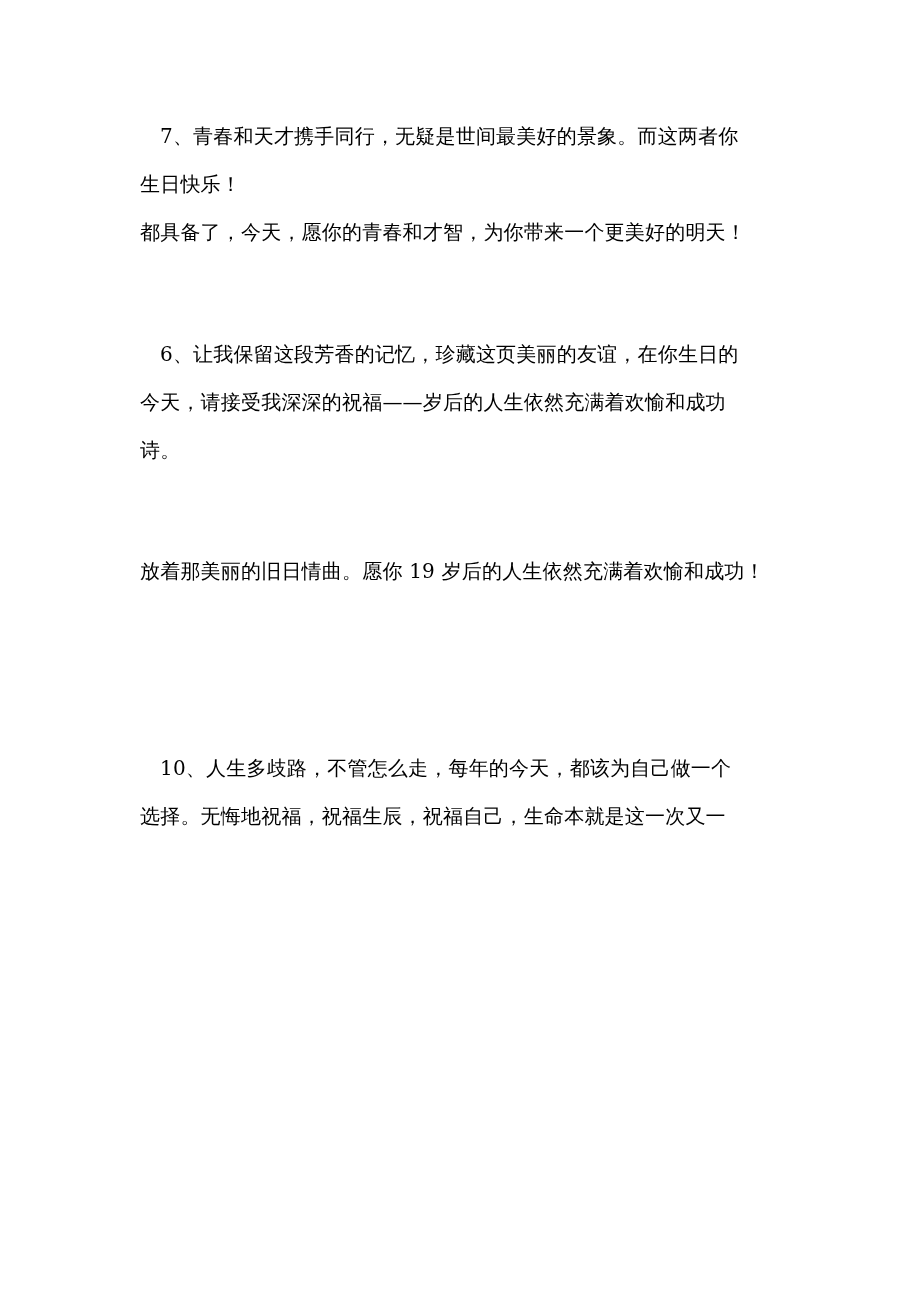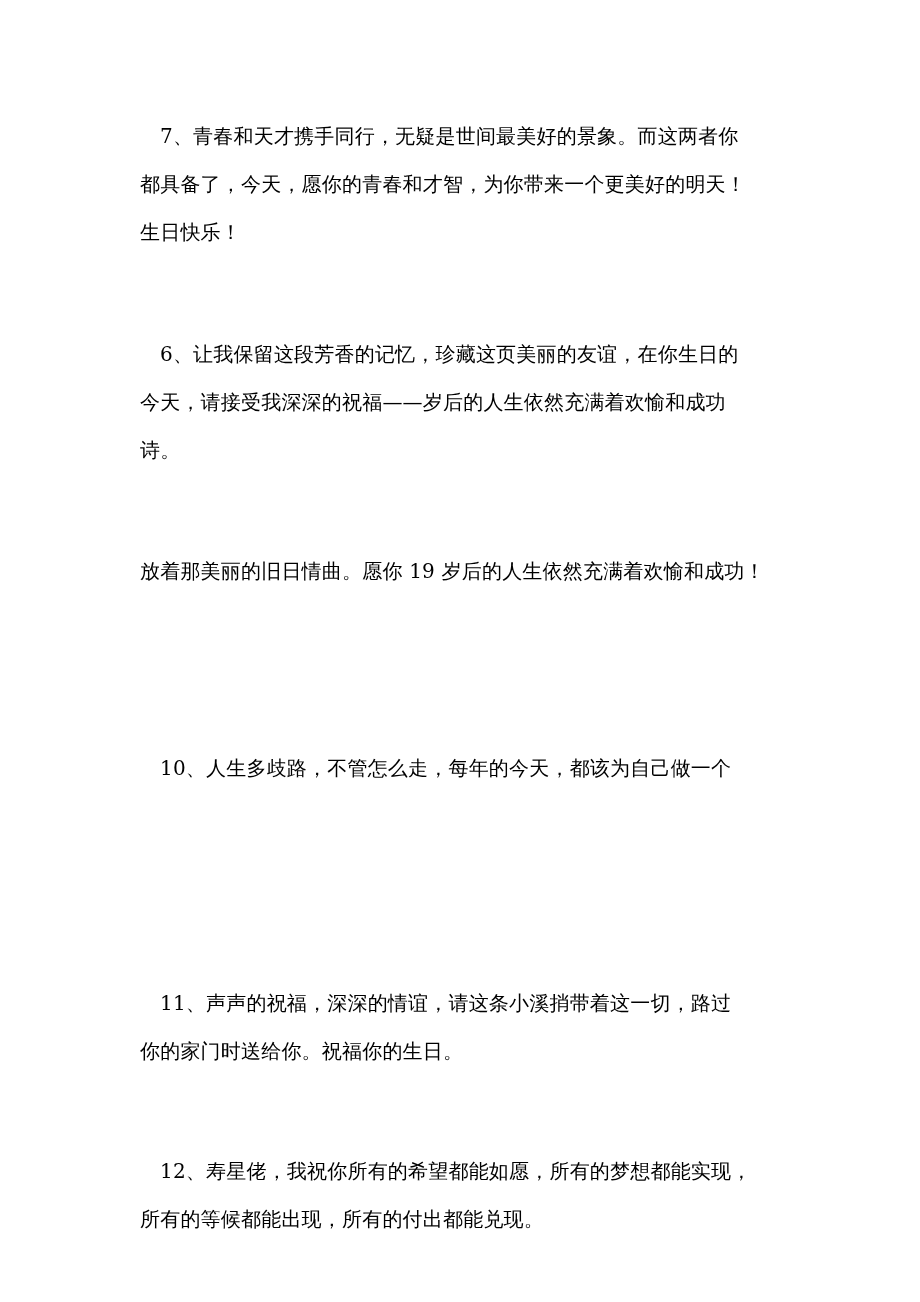--- a/index.html
+++ b/index.html
@@ -16,41 +16,34 @@
     }
     .line.first { padding-left: 20px; }
   </style>
 </head>
 <body>
 
 <div class="page">
 
   <div class="para" style="top:112px;">
     <span class="line first">7、青春和天才携手同行，无疑是世间最美好的景象。而这两者你</span>
+    <span class="line">生日快乐！</span>
     <span class="line">都具备了，今天，愿你的青春和才智，为你带来一个更美好的明天！</span>
-    <span class="line">生日快乐！</span>
   </div>
 
   <div class="para" style="top:330px;">
     <span class="line first">6、让我保留这段芳香的记忆，珍藏这页美丽的友谊，在你生日的</span>
     <span class="line">今天，请接受我深深的祝福——岁后的人生依然充满着欢愉和成功</span>
     <span class="line">诗。</span>
   </div>
 
   <div class="para" style="top:547px;">
     <span class="line">放着那美丽的旧日情曲。愿你 19 岁后的人生依然充满着欢愉和成功！</span>
   </div>
 
   <div class="para" style="top:744px;">
     <span class="line first">10、人生多歧路，不管怎么走，每年的今天，都该为自己做一个</span>
+    <span class="line">选择。无悔地祝福，祝福生辰，祝福自己，生命本就是这一次又一</span>
   </div>
 
-  <div class="para" style="top:979px;">
-    <span class="line first">11、声声的祝福，深深的情谊，请这条小溪捎带着这一切，路过</span>
-    <span class="line">你的家门时送给你。祝福你的生日。</span>
-  </div>
 
-  <div class="para" style="top:1147px;">
-    <span class="line first">12、寿星佬，我祝你所有的希望都能如愿，所有的梦想都能实现，</span>
-    <span class="line">所有的等候都能出现，所有的付出都能兑现。</span>
-  </div>
 
 </div>
 
 </body></html>

